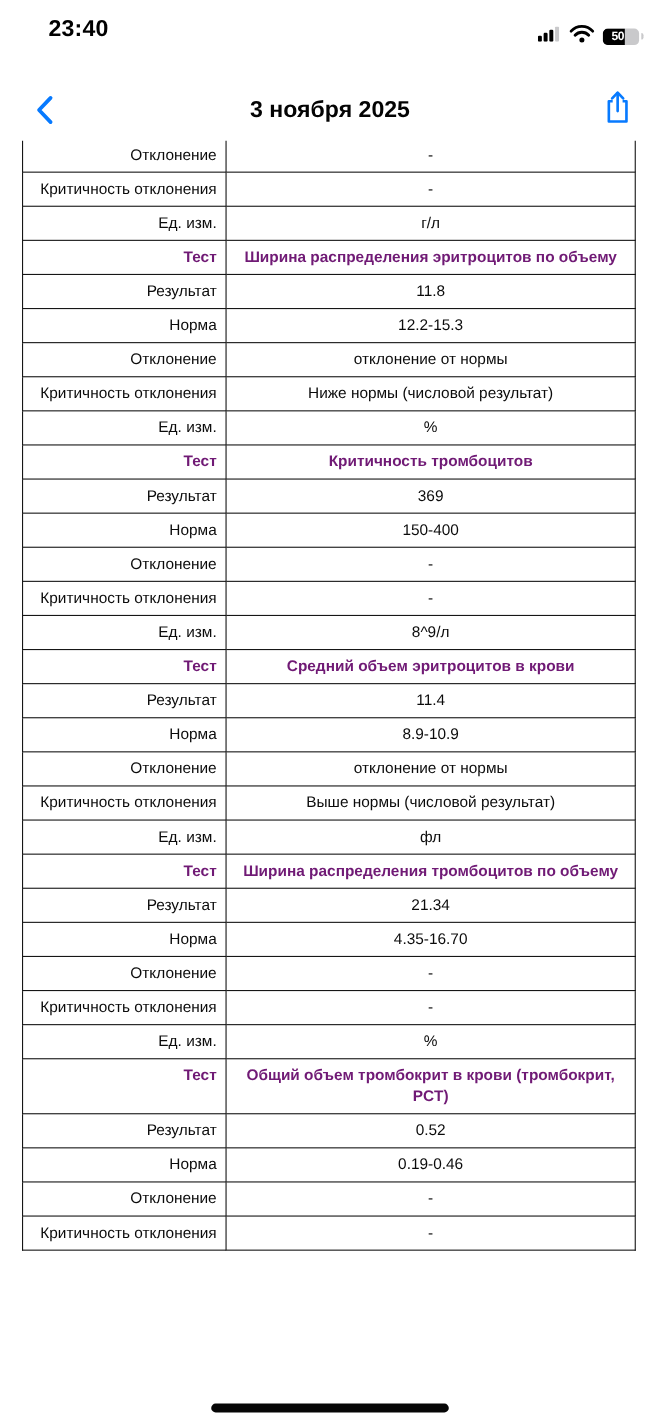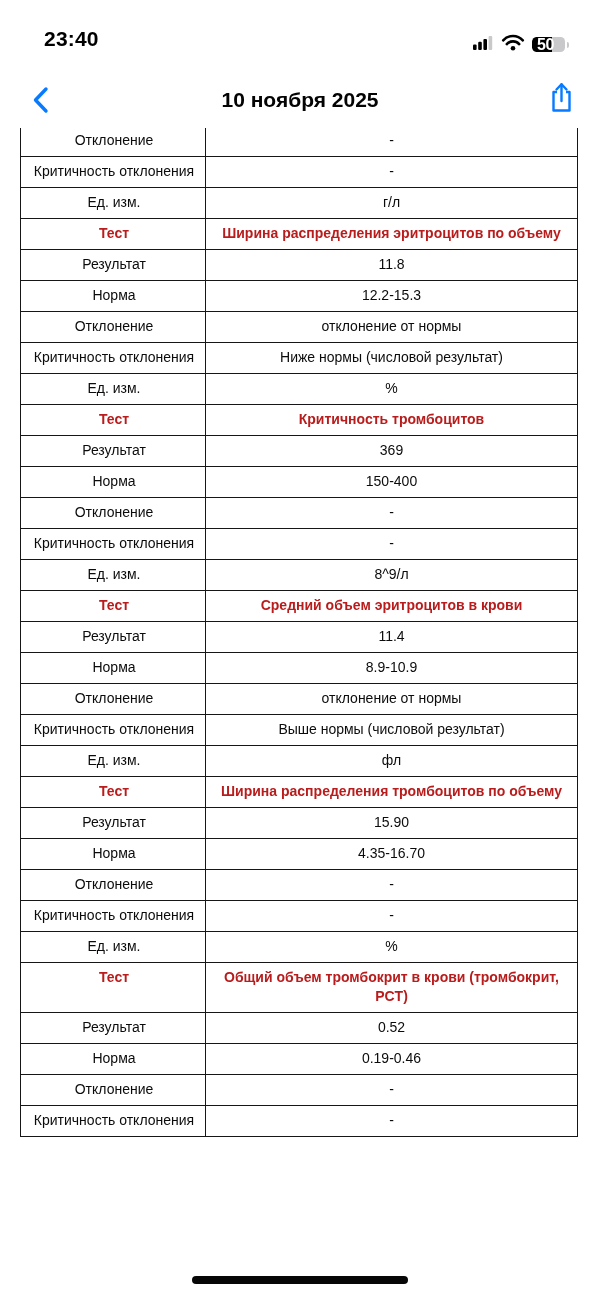--- a/index.html
+++ b/index.html
@@ -7,42 +7,42 @@
     width: 600px; height: 1297px;
     background: #ffffff;
     font-family: "Liberation Sans", sans-serif;
     color: #000;
     position: relative;
     overflow: hidden;
   }
 
   
   .status-bar {
-    position: absolute; top: 0; left: 0; right: 16px; height: 54px; margin-top: 12px;
+    position: absolute; top: 0; left: 0; right: 0; height: 54px;
   }
   .status-time {
     position: absolute; left: 44px; top: 15px;
     font-size: 21px; font-weight: 700; letter-spacing: 0.2px; color: #000;
   }
   .status-icons {
     position: absolute; right: 15px; top: 22px;
     display: flex; align-items: center; gap: 7px;
   }
   .battery {
     position: relative; width: 33px; height: 15px;
     border-radius: 4.5px; background: #c9c9cb; overflow: hidden;
   }
   .battery-fill {
     position: absolute; left: 0; top: 0; bottom: 0; width: 60%;
     background: #000; border-radius: 4.5px 0 0 4.5px;
   }
   .battery-num {
     position: absolute; left: 0; top: 0; right: 6px; bottom: 0;
     display: flex; align-items: center; justify-content: center;
-    font-size: 16px; font-weight: 700; color: #fff; letter-spacing: -0.5px;
+    font-size: 11px; font-weight: 700; color: #fff; letter-spacing: -0.5px;
   }
   .battery-tip {
     width: 2.5px; height: 6px; background: #c9c9cb;
     border-radius: 0 2px 2px 0; margin-left: -5.5px;
   }
 
   
   .nav-bar {
     position: absolute; top: 54px; left: 0; right: 0; height: 74px;
   }
@@ -74,27 +74,27 @@
     border: 1px solid #161616;
     font-size: 14px; line-height: 19px;
     vertical-align: top;
     color: #0b0b0b;
     word-wrap: break-word;
   }
   table.results tr:first-child td { border-top: none; }
   td.label-cell {
     width: 166px;
     padding: 5px 8px 6px 10px;
-    text-align: center;
+    text-align: right;
   }
   td.value-cell {
     padding: 5px 10px 6px;
     text-align: center;
   }
-  tr.bold-row td { font-weight: 700; color: #b91c1c; }
+  tr.bold-row td { font-weight: 700; color: #701a75; }
 
   
   .home-indicator {
     position: absolute; left: 192px; top: 1276px;
     width: 216px; height: 8px; border-radius: 4px;
     background: #060606;
   }
 </style>
 </head>
 <body>
@@ -126,21 +126,21 @@
 </div>
 
 <div class="nav-bar">
   <button class="back-button">
     <span>
       <svg width="17" height="28" viewBox="0 0 17 28">
         <polyline points="14,3 3.5,14 14,25" fill="none" stroke="#077aff" stroke-width="3.4" stroke-linecap="round" stroke-linejoin="round"></polyline>
       </svg>
     </span>
   </button>
-  <div class="nav-title">10 ноября 2025</div>
+  <div class="nav-title">3 ноября 2025</div>
   <button class="share-button">
     <span>
       <svg width="25" height="31" viewBox="0 0 25 31">
         <path d="M8 10 H4.5 V28.5 H20.5 V10 H17" fill="none" stroke="#077aff" stroke-width="2.4" stroke-linejoin="round"></path>
         <line x1="12.5" y1="2.5" x2="12.5" y2="19" stroke="#077aff" stroke-width="2.4" stroke-linecap="round"></line>
         <polyline points="7.5,7.5 12.5,2.2 17.5,7.5" fill="none" stroke="#077aff" stroke-width="2.4" stroke-linecap="round" stroke-linejoin="round"></polyline>
       </svg>
     </span>
   </button>
 </div>
@@ -231,21 +231,21 @@
         <tr>
     <td class="label-cell">Ед. изм.</td>
     <td class="value-cell">фл</td>
   </tr>
         <tr class="bold-row">
     <td class="label-cell">Тест</td>
     <td class="value-cell">Ширина распределения тромбоцитов по объему</td>
   </tr>
         <tr>
     <td class="label-cell">Результат</td>
-    <td class="value-cell">15.90</td>
+    <td class="value-cell">21.34</td>
   </tr>
         <tr>
     <td class="label-cell">Норма</td>
     <td class="value-cell">4.35-16.70</td>
   </tr>
         <tr>
     <td class="label-cell">Отклонение</td>
     <td class="value-cell">-</td>
   </tr>
         <tr>

